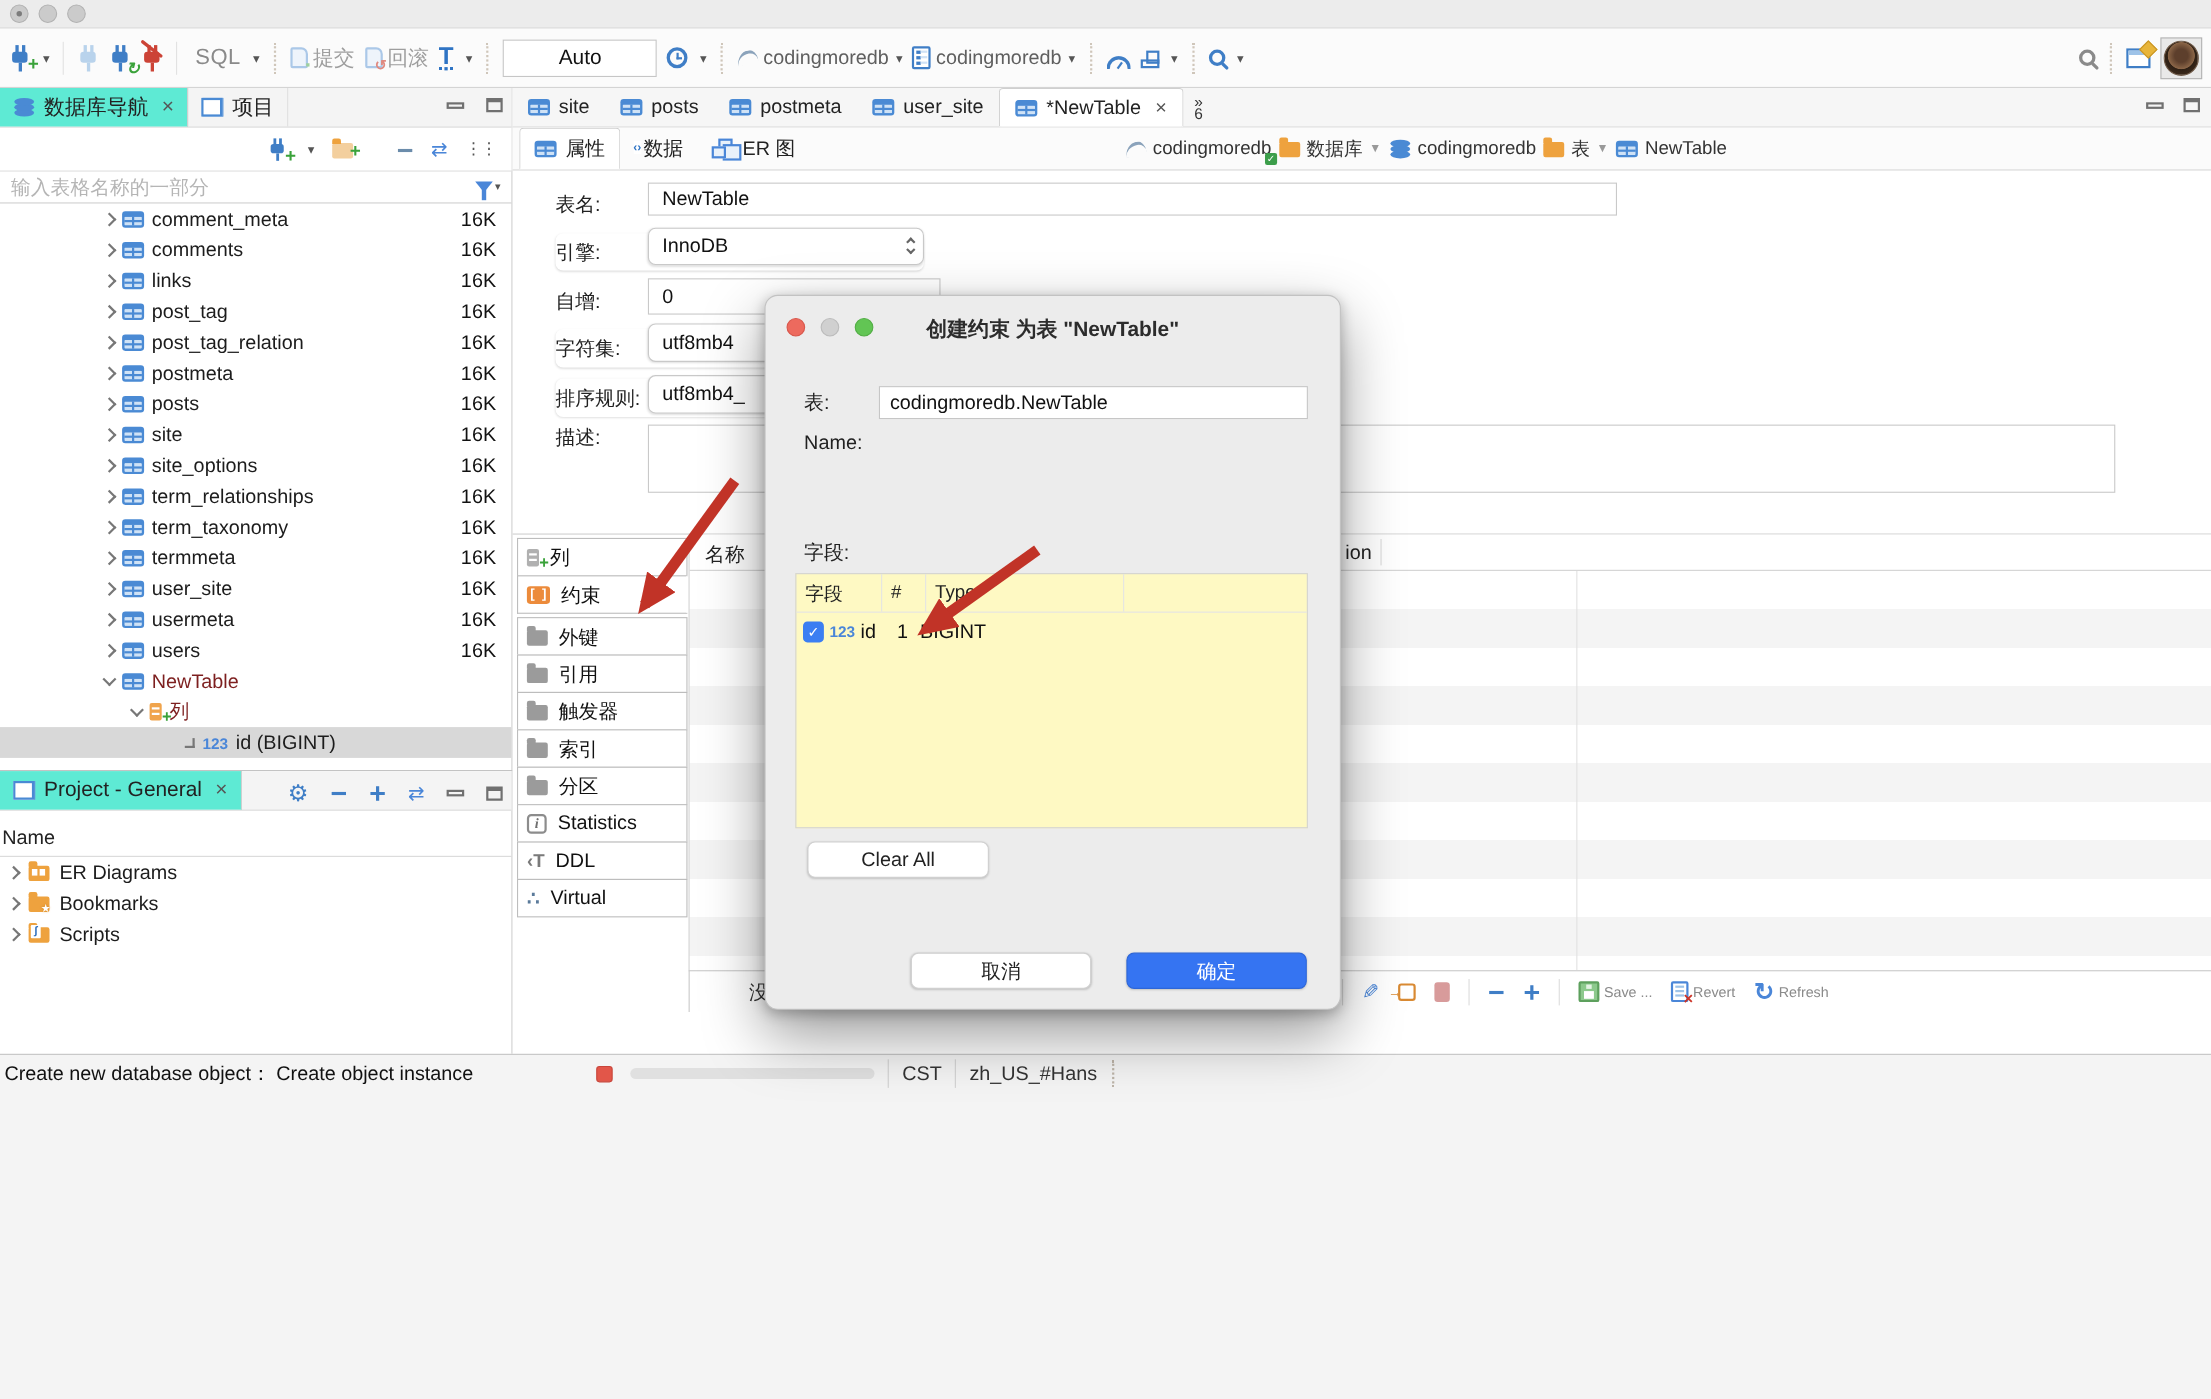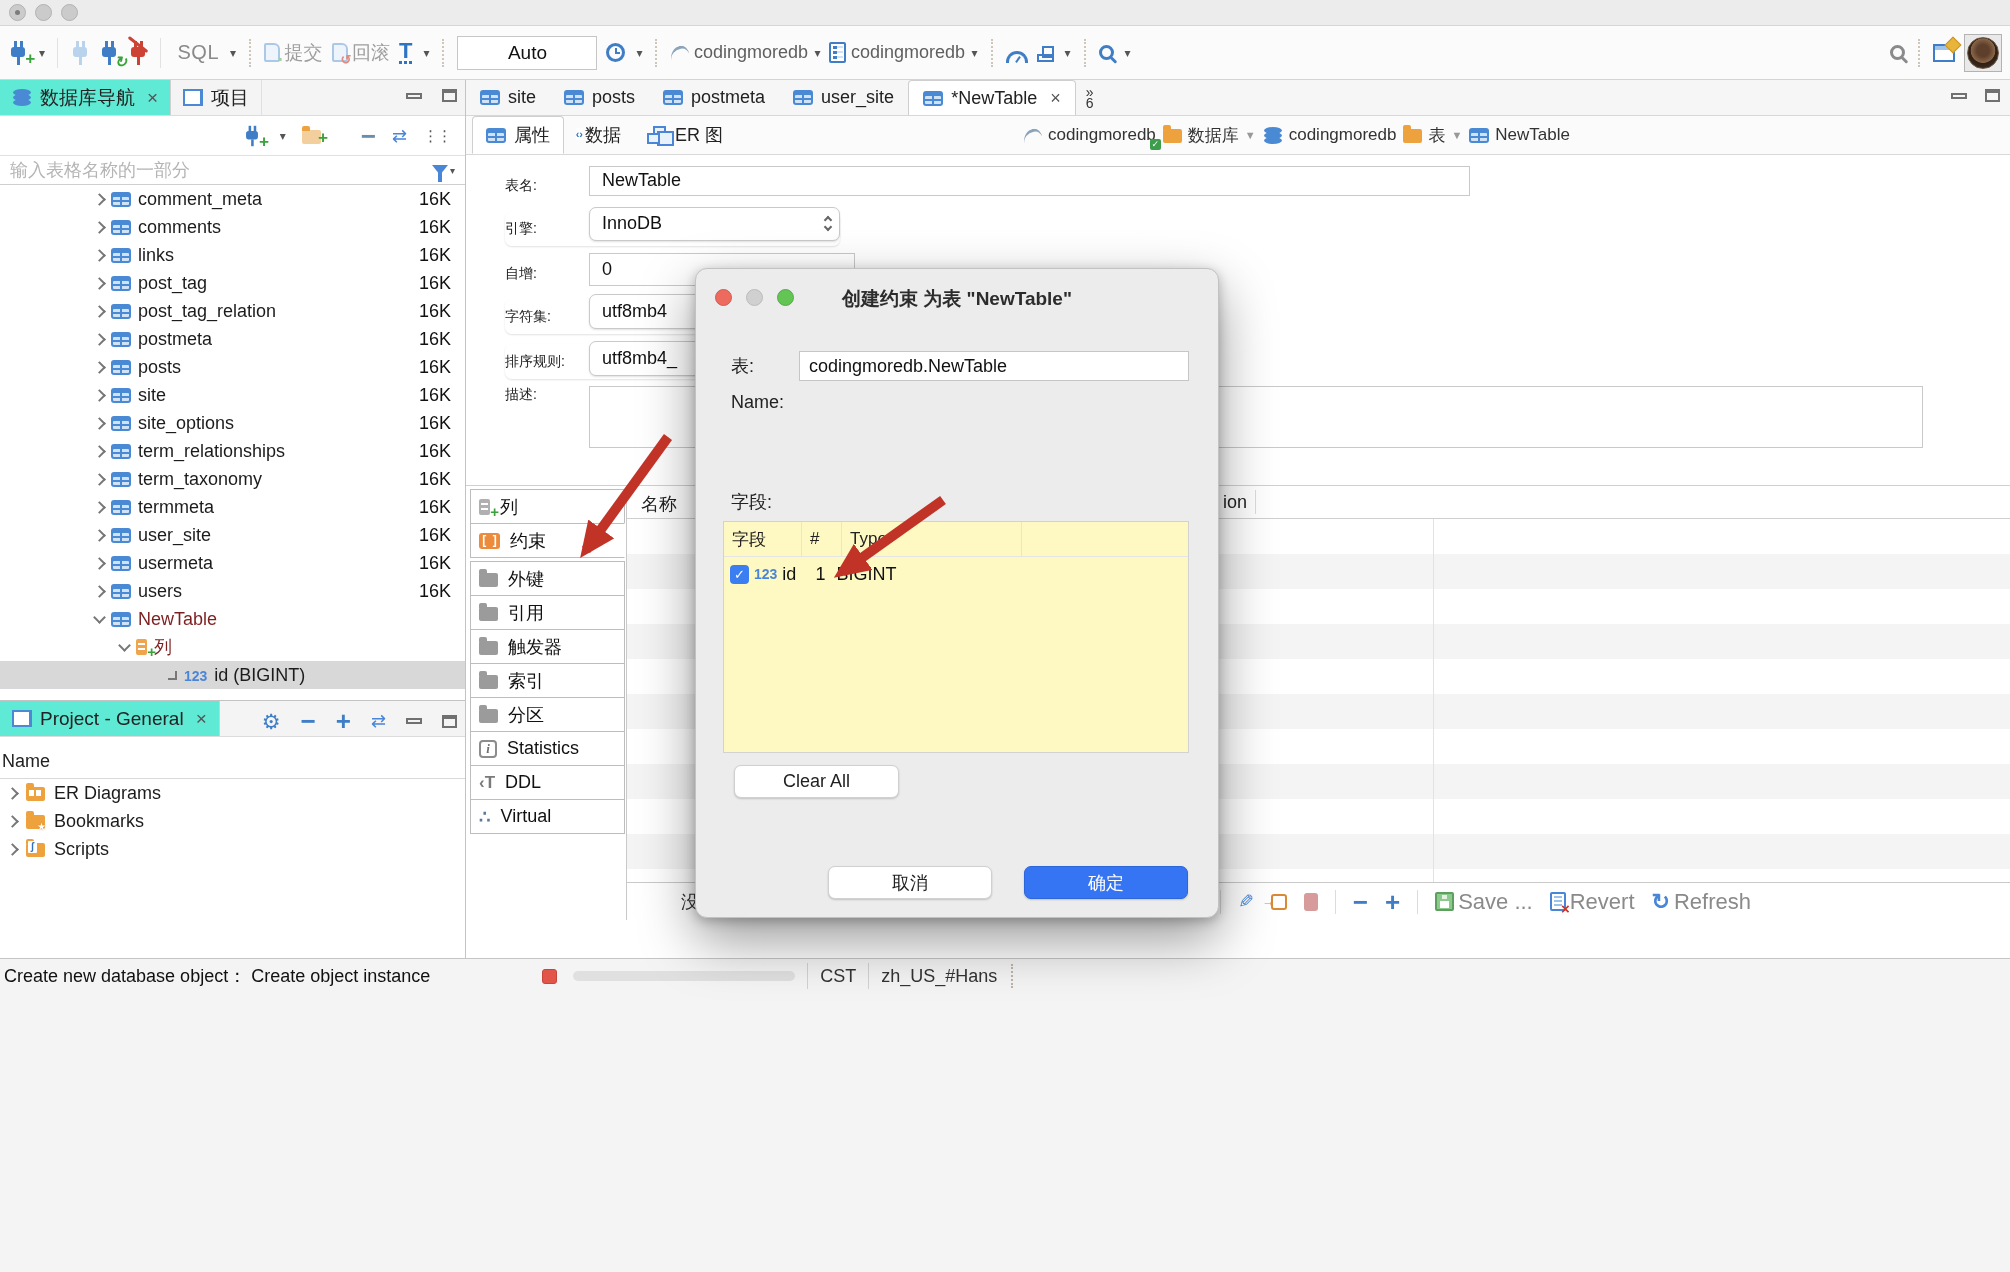--- a/index.html
+++ b/index.html
@@ -147,21 +147,21 @@
 .etabctl{position:absolute;right:10px;top:9px;display:flex;gap:18px;align-items:center}
 .esubbar{height:39px;display:flex;align-items:center;background:#fbfbfb;border-bottom:1px solid #d8d8d8;padding-left:6px;position:relative}
 .stab{display:flex;align-items:center;gap:8px;padding:0 13px;height:38px;font-size:18px;color:#222}
 .stab.active{background:#fff;border:1px solid #cfcfcf;border-bottom:1px solid #fff;border-radius:4px 4px 0 0}
 .breadcrumb{position:absolute;right:440px;top:0;height:38px;display:flex;align-items:center;gap:7px}
 .bitem{display:flex;align-items:center;gap:6px;font-size:17px;color:#333}
 .bcaret{color:#999;font-size:11px}
 
 .eform{position:relative;height:330px;padding:16px 0 0 39px}
 .frow{display:flex;align-items:center}
-.flabel{width:84px;font-size:14px;color:#222;flex:none}
+.flabel{width:84px;font-size:18px;color:#222;flex:none}
 .fctl{position:relative;display:flex;align-items:center;background:#fff;border:1px solid #c9c9c9;padding:0 12px;font-size:18px;color:#111}
 .fctl .updown{position:absolute;right:8px;display:flex;flex-direction:column;gap:1px;align-items:center}
 .fctl .updown .cv{width:6px;height:6px}
 .k-name{width:965px;height:30px;margin-bottom:11px}
 .k-engine{width:335px;height:34px;border-radius:7px;margin-bottom:11px;box-shadow:0 1px 2px rgba(0,0,0,.12)}
 .k-ai{width:350px;height:33px;margin-bottom:9px}
 .k-charset{width:345px;height:35px;border-radius:7px;margin-bottom:10px;box-shadow:0 1px 2px rgba(0,0,0,.12)}
 .k-collate{width:345px;height:35px;border-radius:7px;margin-bottom:7px;box-shadow:0 1px 2px rgba(0,0,0,.12)}
 .k-desc{width:1418px;height:62px;align-items:flex-start}
 .frow:nth-child(1) .updown,.frow:nth-child(3) .updown,.frow:nth-child(6) .updown{display:none}
@@ -177,21 +177,21 @@
 .gridhdr .h2{position:absolute;left:596px;top:6px}
 .gridhdr .vline1{position:absolute;left:72px;top:4px;bottom:4px;width:1px;background:#dcdcdc}
 .gridhdr .vline2{position:absolute;left:628px;top:4px;bottom:4px;width:1px;background:#dcdcdc}
 .gridbody{position:absolute;left:0;top:33px;right:0;bottom:0;background:repeating-linear-gradient(180deg,#fff 0 35px,#f4f4f4 35px 70px)}
 .gridbody .colline{position:absolute;left:806px;top:0;bottom:0;width:1px;background:#e2e2e2}
 
 .efooter{position:absolute;left:160px;right:0;bottom:0;height:38px;border-top:1px solid #c9c9c9;border-left:1px solid #c9c9c9;background:#fff;display:flex;align-items:center}
 .efooter .empty{margin-left:54px;font-size:18px;color:#333}
 .ftools{position:absolute;left:492px;display:flex;align-items:center;gap:17px}
 .ftools .fsep{width:1px;height:24px;background:#dcdcdc}
-.ftools .lbl{font-size:22px;color:#8a8a8a;margin-left:4px}
+.ftools .lbl{font-size:13px;color:#8a8a8a;margin-left:4px}
 .fbtn{display:flex;align-items:center}
 
 #statusbar{position:absolute;left:0;top:958px;width:2010px;height:314px;background:#f4f4f4;border-top:1px solid #c5c5c5;display:flex;align-items:flex-start}
 .sbinner{height:34px;display:flex;align-items:center;width:100%}
 .sbmsg{font-size:18px;color:#111;padding-left:4px;white-space:nowrap}
 .stopbtn{width:15px;height:15px;border-radius:3px;background:#e25649;border:1px solid #c8453a;margin-left:112px;flex:none}
 .progress{width:222px;height:10px;border-radius:5px;background:#e0e0e0;margin-left:16px;flex:none}
 .sbsep{width:1px;height:26px;background:#d2d2d2;margin:0 12px}
 .sbitem{font-size:18px;color:#333;white-space:nowrap}
 .sbdot{width:0;height:24px;border-left:2px dotted #bdb4a8;margin-left:14px}

